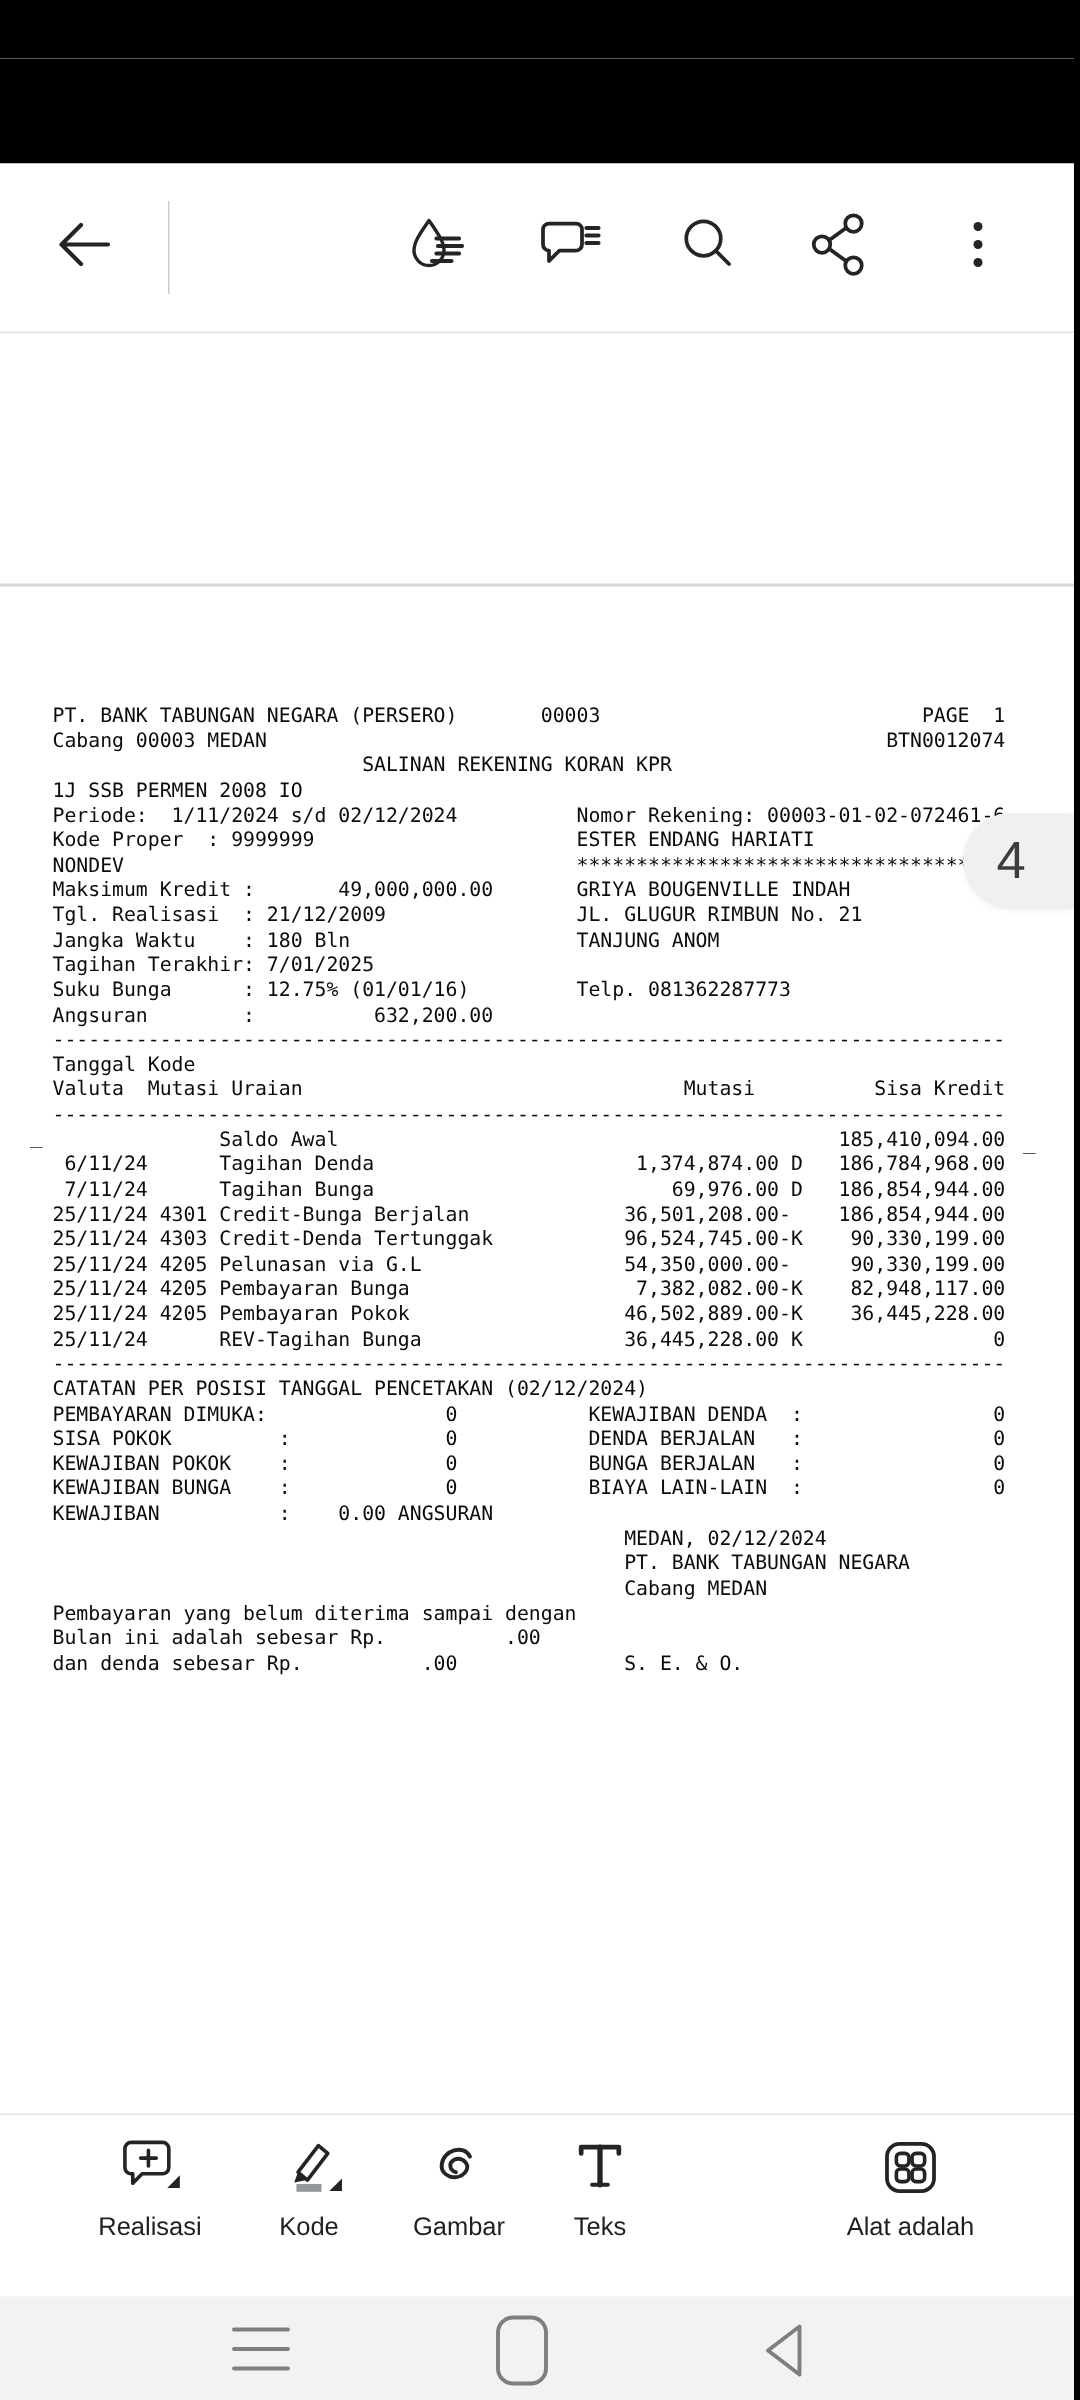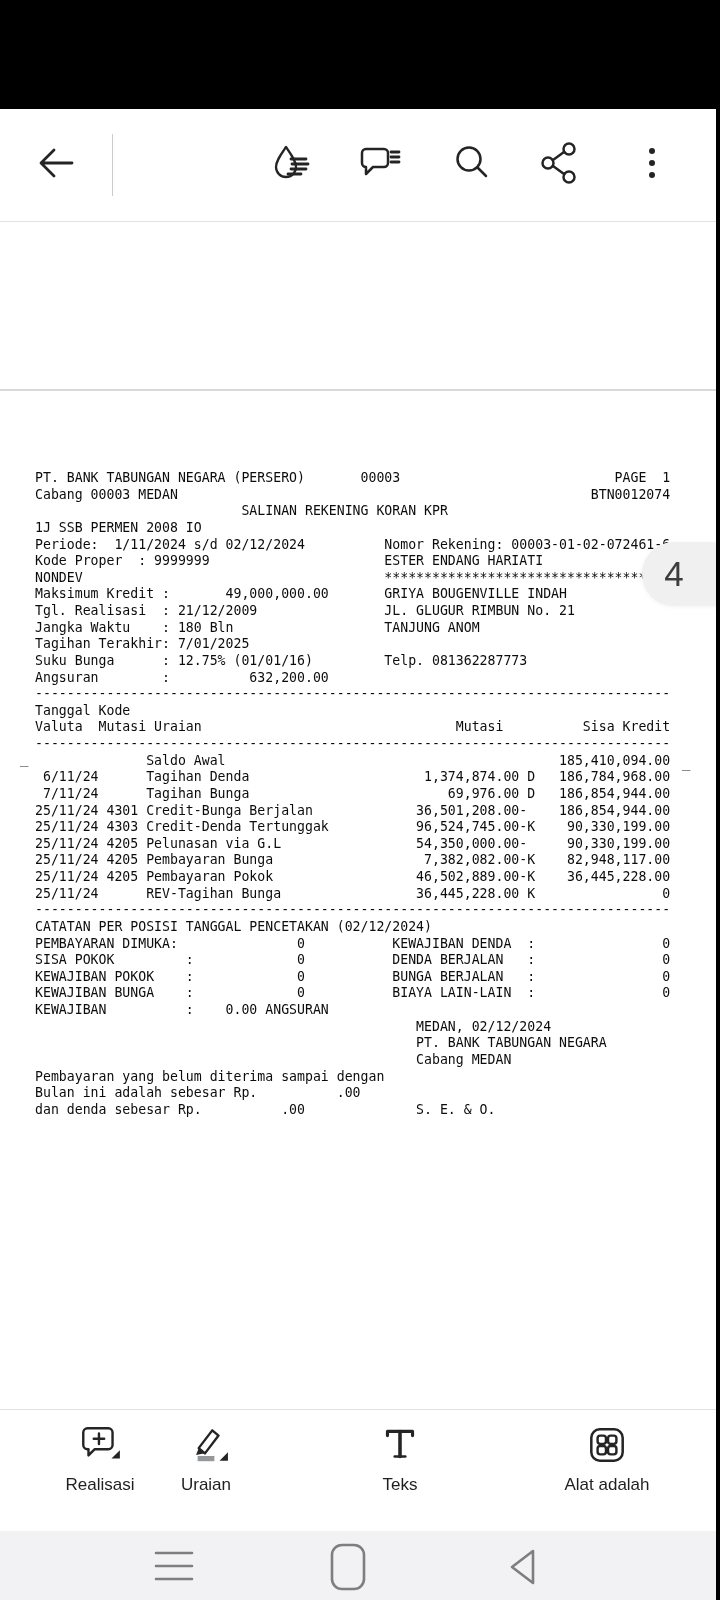--- a/index.html
+++ b/index.html
@@ -167,23 +167,31 @@
 
     <button class="tool" style="left:206px;">
       <span>
         <svg width="46" height="46" viewBox="0 0 44 44">
           <path class="stroke" d="M15 25 L28 8 l6 5 L21 30 Z"></path>
           <path d="M15 25 L12.5 31.5 L21 30 Z" fill="#242424"></path>
           <rect x="14" y="32.5" width="16" height="5" fill="#95989b"></rect>
           <path d="M35 37 L43 37 L43 29 Z" fill="#242424"></path>
         </svg>
       </span>
-      <span class="lbl">Uraian</span>
-    </button>
-
+      <span class="lbl">Kode</span>
+    </button>
+
+    <button class="tool" style="left:306px;">
+      <span>
+        <svg width="46" height="46" viewBox="0 0 44 44">
+          <path class="stroke" style="stroke-width:2.5" d="M29 15 C25 7 12 11 11 20 C10 28 21 31 26 25 C30 20 24 15 19 17 C15 19 16 24 20 25"></path>
+        </svg>
+      </span>
+      <span class="lbl">Gambar</span>
+    </button>
 
     <button class="tool" style="left:400px;text-align:center;">
       <span>
         <svg width="46" height="46" viewBox="0 0 44 44">
           <path class="stroke" style="stroke-width:3" d="M10 9 H34 M10 9 V13 M34 9 V13"></path>
           <path class="stroke" style="stroke-width:3.4" d="M22 9 V33"></path>
           <path class="stroke" style="stroke-width:2.6" d="M17 33 H27"></path>
         </svg>
       </span>
       <span class="lbl">Teks</span>

